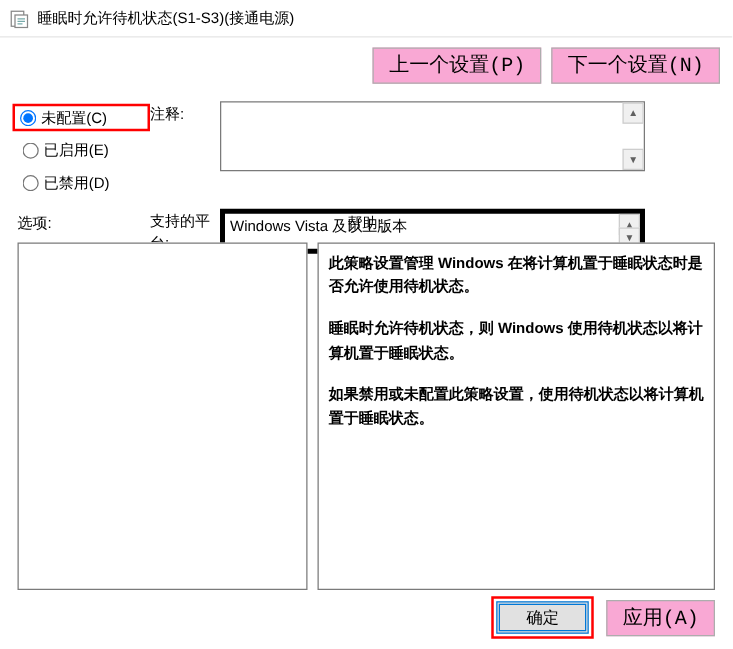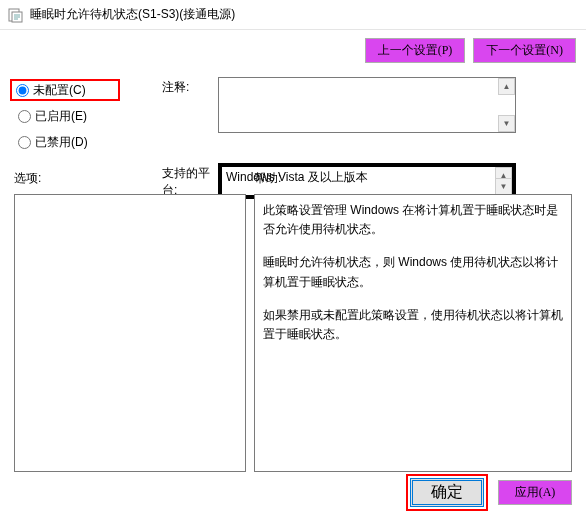--- a/index.html
+++ b/index.html
@@ -31,25 +31,25 @@
   height: 148px;
   padding: 8px 10px 0 10px;
 }
 .nav-row {
   display: flex;
   justify-content: flex-end;
   gap: 8px;
   margin-bottom: 14px;
 }
 button.win {
-  background: #d946ef;
+  background: #f9a8d4;
   border: 1px solid #adadad;
   padding: 3px 12px;
-  font-family: Liberation Serif, serif;
-  font-size: 12px;
+  font-family: Liberation Mono, monospace;
+  font-size: 16px;
   min-width: 74px;
   cursor: pointer;
 }
 .cfg-row {
   display: flex;
   margin-bottom: 6px;
 }
 .radio-col {
   width: 110px;
   padding-top: 2px;
@@ -62,21 +62,20 @@
   padding-left: 8px;
 }
 .radio-item input { margin-right: 4px; }
 .hl {
   border: 2px solid #ff0000;
   padding: 1px 4px 1px 4px;
 }
 .label-col {
   width: 56px;
   padding-top: 2px;
-  margin-left: 42px;
 }
 .comment-box {
   flex: 1;
   height: 56px;
   border: 1px solid #7a7a7a;
   background: #fff;
   margin-right: 60px;
   position: relative;
   overflow: hidden;
 }
@@ -109,41 +108,42 @@
   color: #606060;
 }
 .scroll-up { top: 0; }
 .scroll-down { bottom: 0; }
 .mid-labels {
   position: absolute;
   top: 170px;
   left: 14px;
   right: 10px;
   display: flex;
+  gap: 24px;
 }
 .mid-labels .l { width: 240px; }
 .panes {
   position: absolute;
   top: 194px;
   left: 14px;
   right: 14px;
   height: 278px;
   display: flex;
   gap: 8px;
 }
 .pane {
   border: 1px solid #7a7a7a;
   background: #fff;
   padding: 6px 8px;
   font-size: 12px;
   line-height: 1.6;
   overflow: hidden;
 }
 .pane.left { width: 232px; }
-.pane.right { flex: 1; }
+.pane.right { flex: 1; font-weight: bold; }
 .pane.right p { margin-bottom: 14px; }
 .footer {
   position: absolute;
   bottom: 8px;
   right: 14px;
   display: flex;
   gap: 10px;
   align-items: center;
 }
 .hl-btn {
@@ -151,21 +151,21 @@
   padding: 2px;
 }
 .ok-btn {
   background: #e1e1e1;
   border: 1px solid #0078d7;
   outline: 1px solid #0078d7;
   outline-offset: -3px;
   padding: 3px 12px;
   min-width: 74px;
   font-family: inherit;
-  font-size: 16px;
+  font-size: 13px;
   cursor: pointer;
 }
 </style>
 </head>
 <body>
 
 <div class="titlebar">
   <span class="icon">
     <svg width="16" height="16" viewBox="0 0 16 16">
       <rect x="1" y="2" width="10" height="12" fill="#fff" stroke="#888"></rect>

